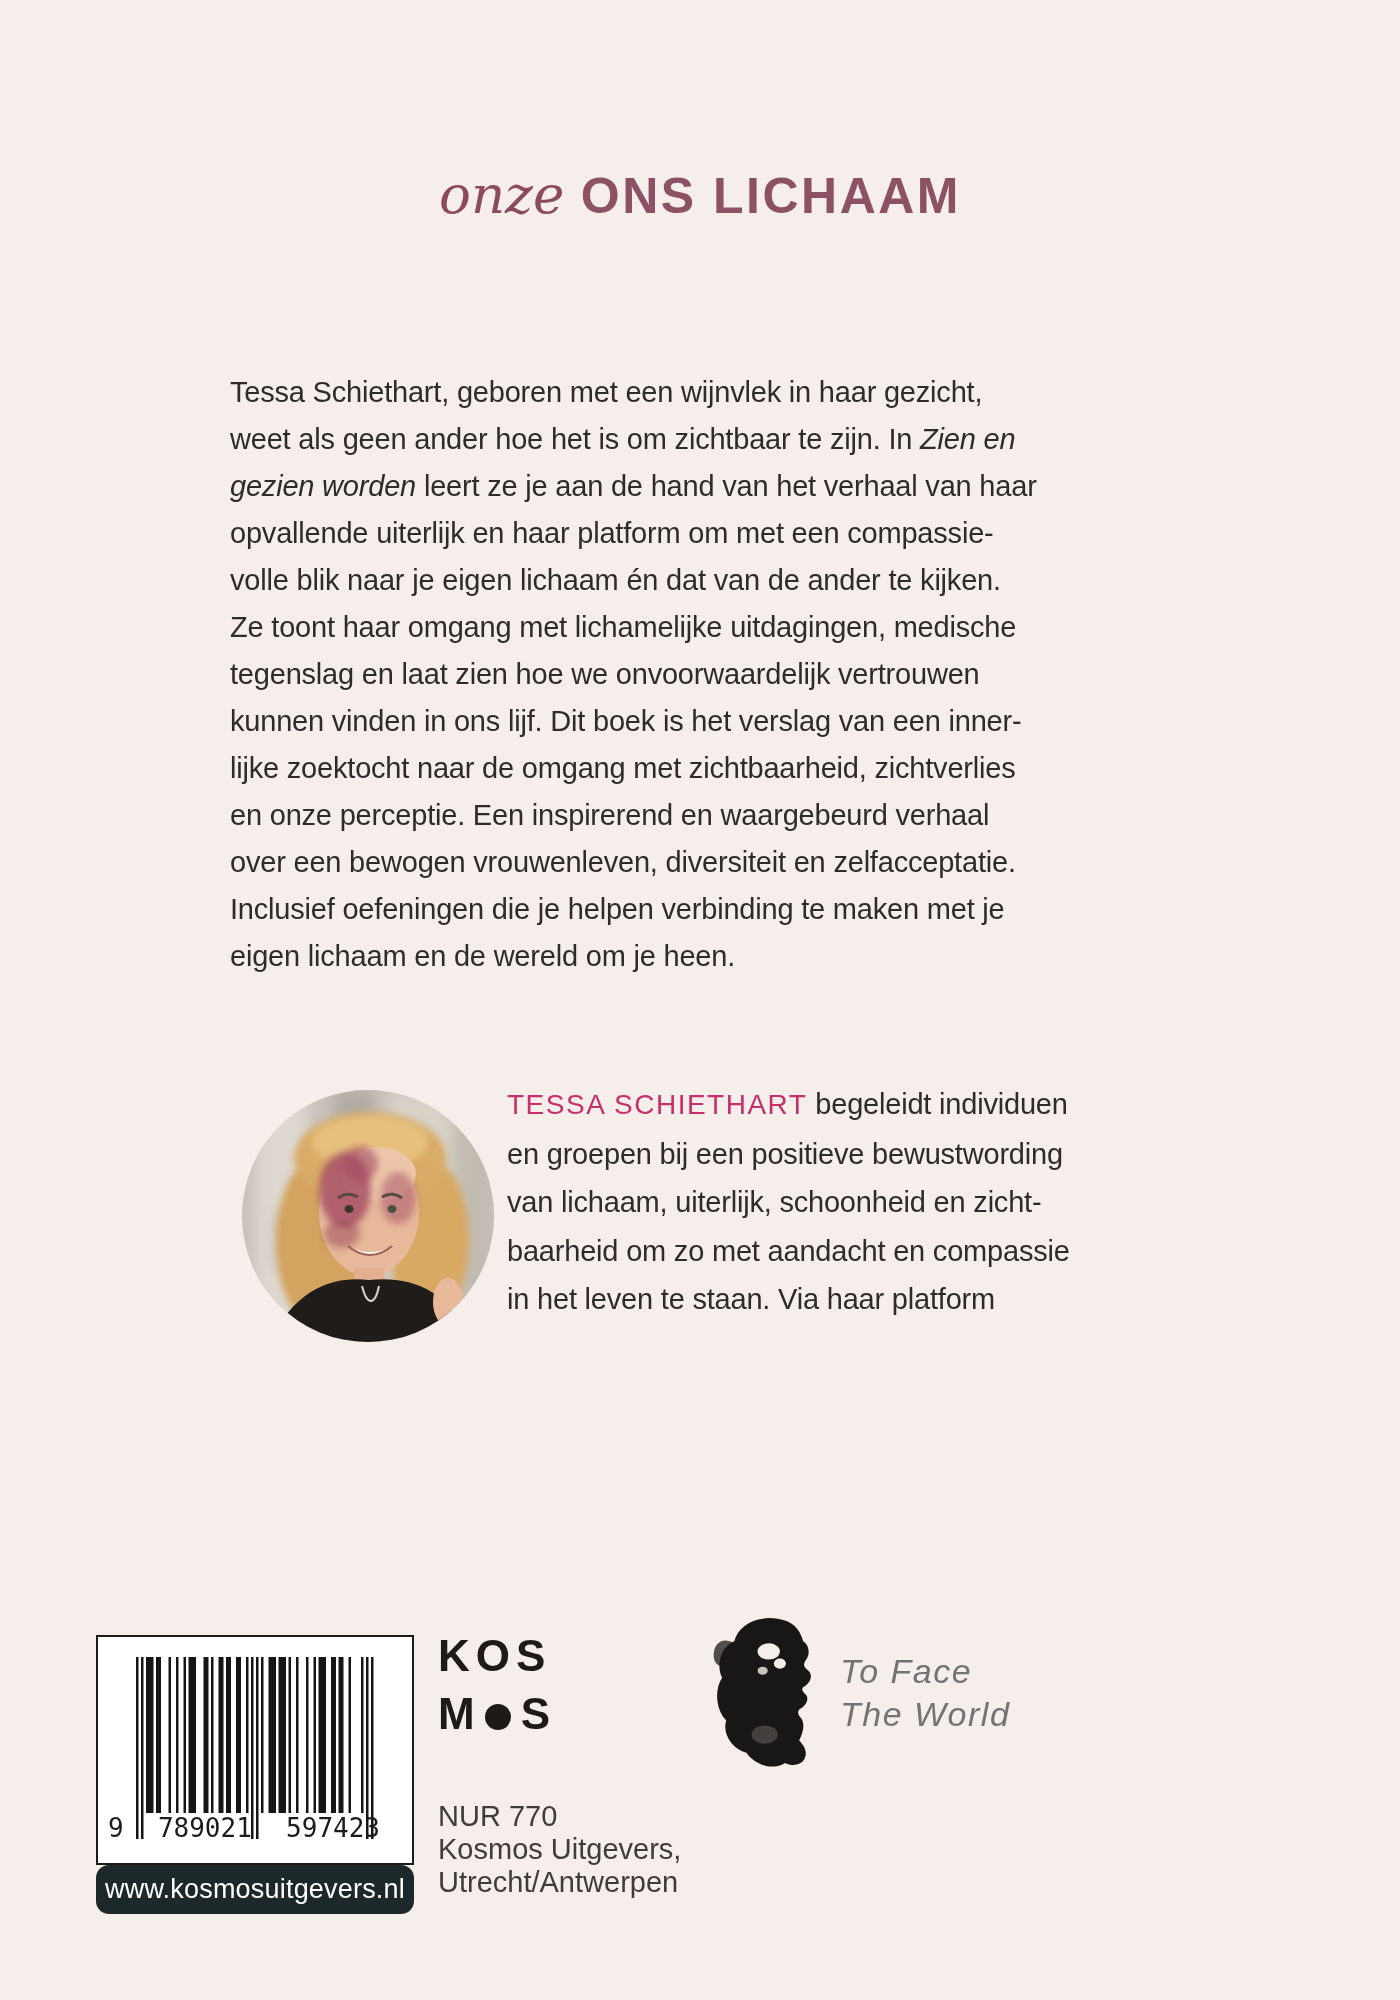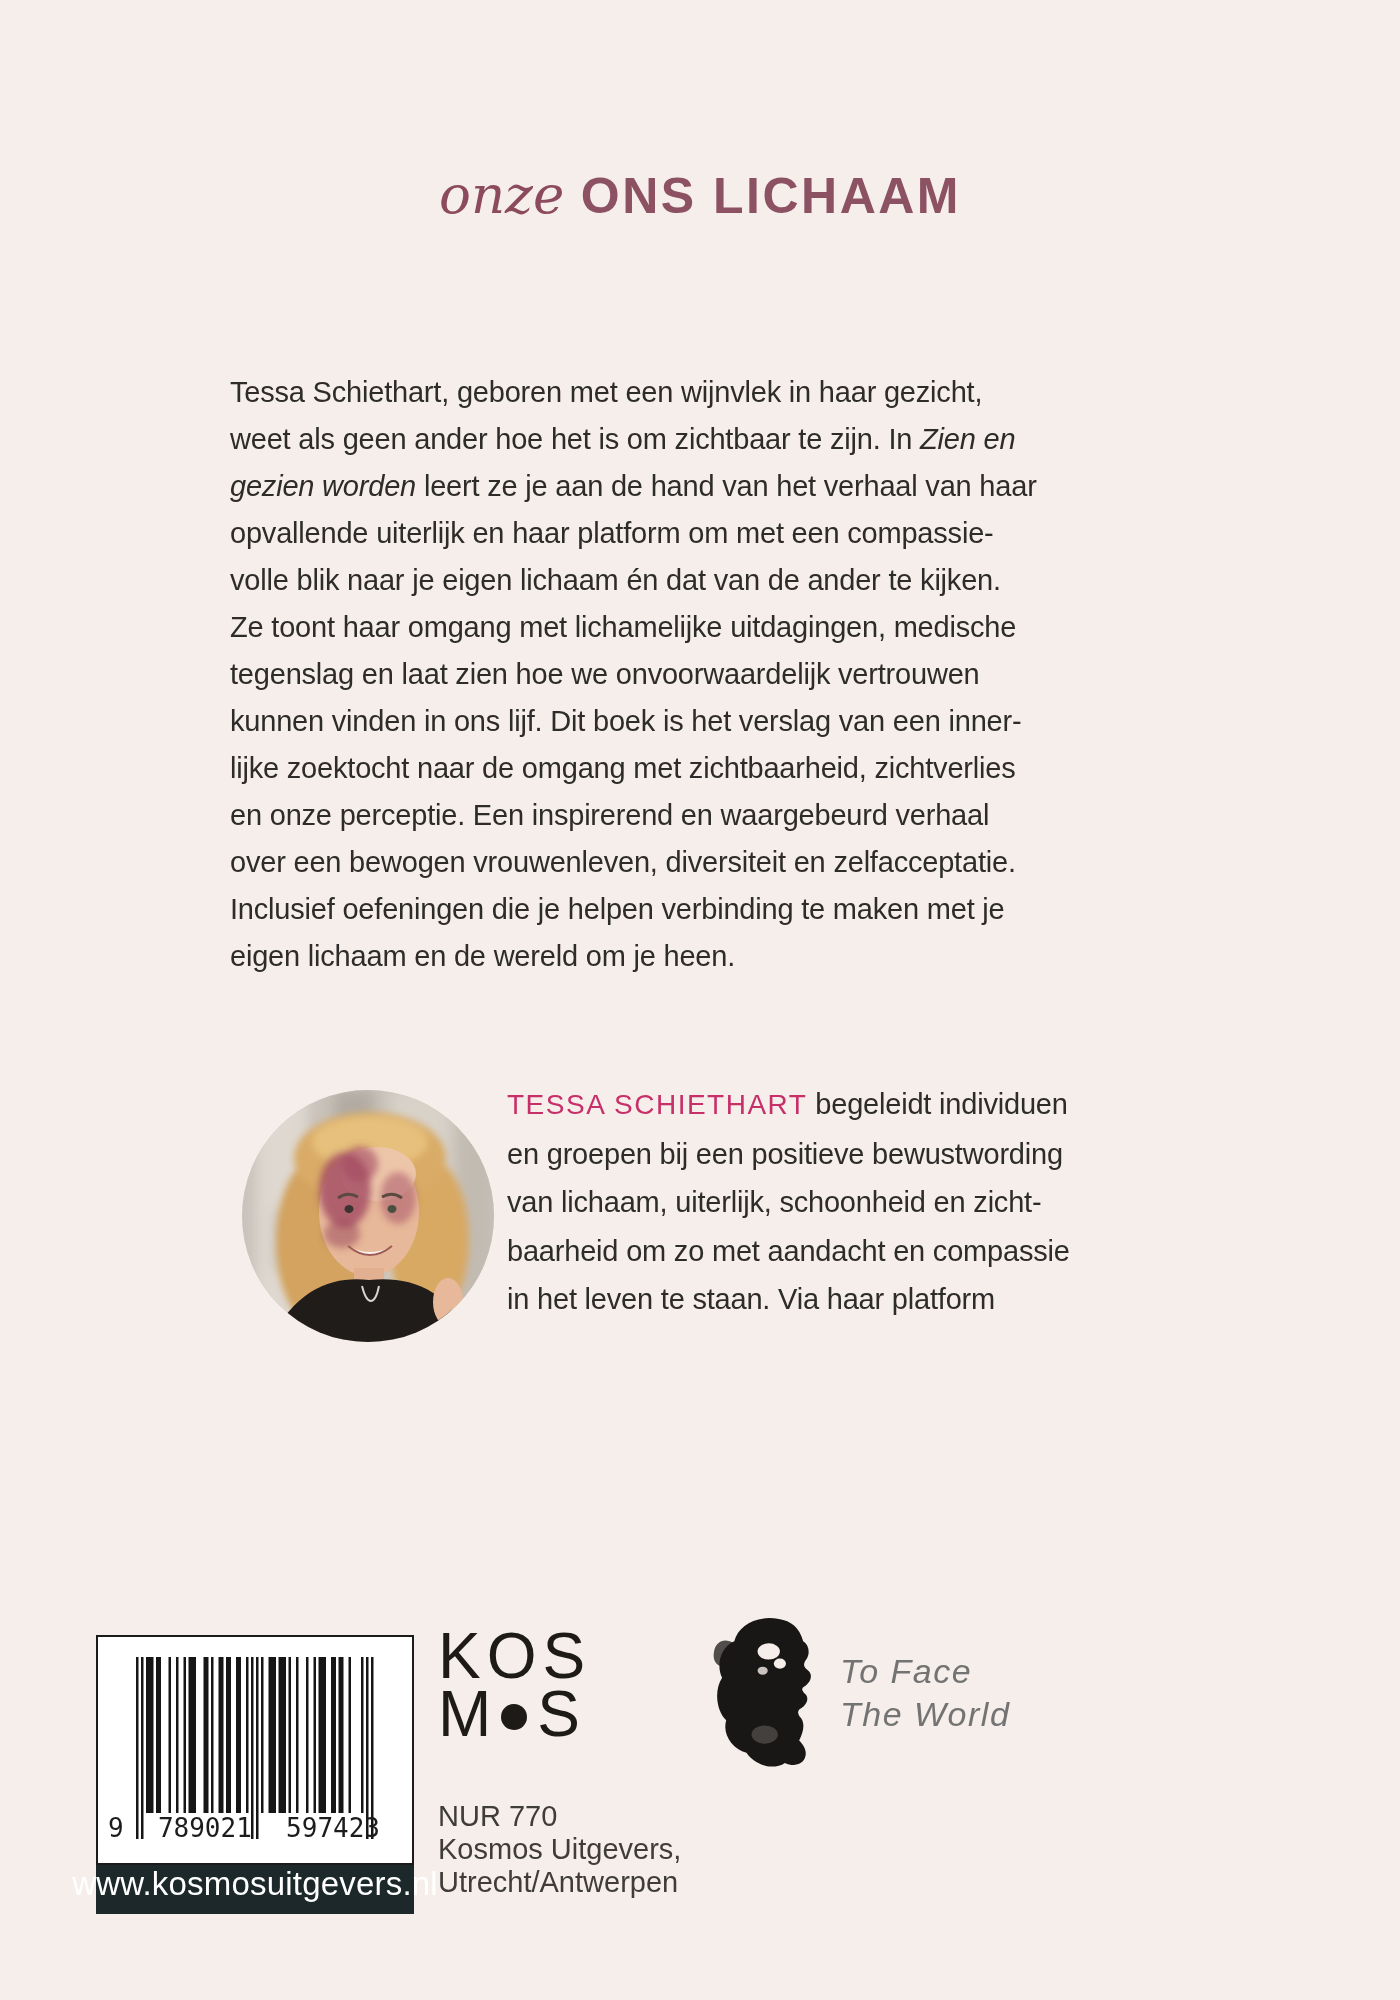--- a/index.html
+++ b/index.html
@@ -53,28 +53,28 @@
   }
   .barcode-bars{position:absolute;left:38px;top:20px;}
   .barcode-digits{
     position:absolute;left:10px;top:176px;width:272px;
     display:flex;justify-content:space-between;
     font-family:"DejaVu Sans Mono",monospace;font-size:26px;color:#1c1c1c;
   }
   .website-strip{
     position:absolute;left:96px;top:1865px;width:318px;height:49px;
     background:var(--strip,#1c282a);color:#ffffff;
-    display:flex;justify-content:center;
-    font-size:33px;letter-spacing:0.2px;
+    display:flex;align-items:center;justify-content:center;
+    font-size:27px;letter-spacing:0.2px;border-radius:13px;
   }
 
   
   .kosmos-logo{
     position:absolute;left:438px;top:1627px;color:var(--black,#1d1a17);
-    font-weight:400;font-size:64px;line-height:58px;letter-spacing:6px;
+    font-weight:700;font-size:44px;line-height:58px;letter-spacing:6px;
   }
   .kosmos-logo .row{display:flex;align-items:center;height:58px;}
   .kosmos-dot{
     display:inline-block;width:26px;height:26px;border-radius:50%;
     background:var(--black,#1d1a17);margin:6px 10px 0 4px;
   }
   .nur-block{
     position:absolute;left:438px;top:1800px;
     font-size:29px;line-height:33px;color:#3f3c39;
   }

